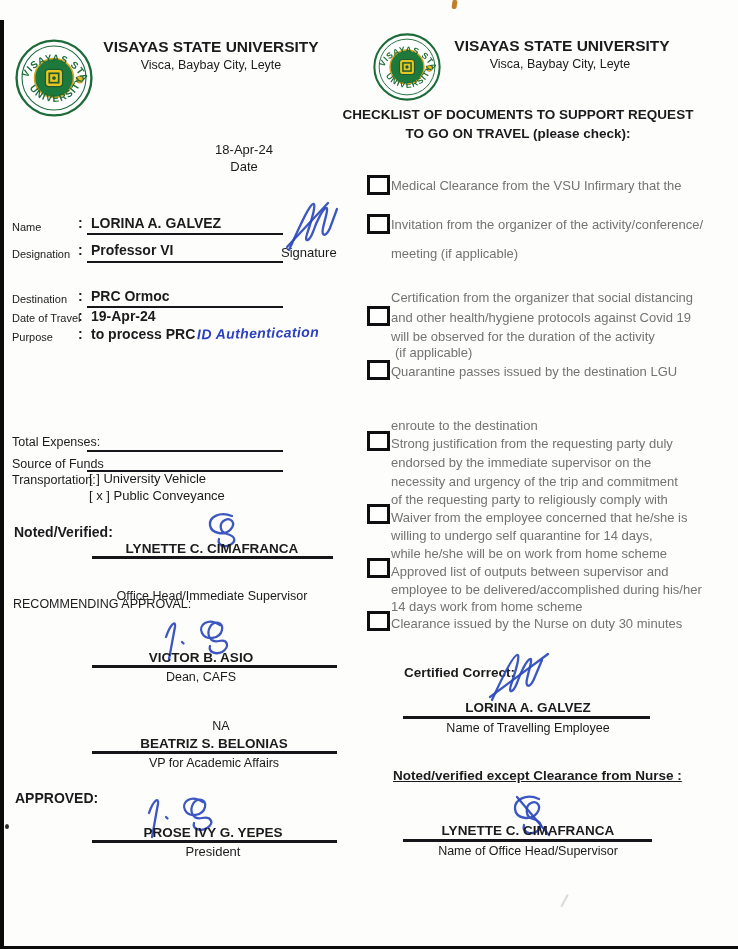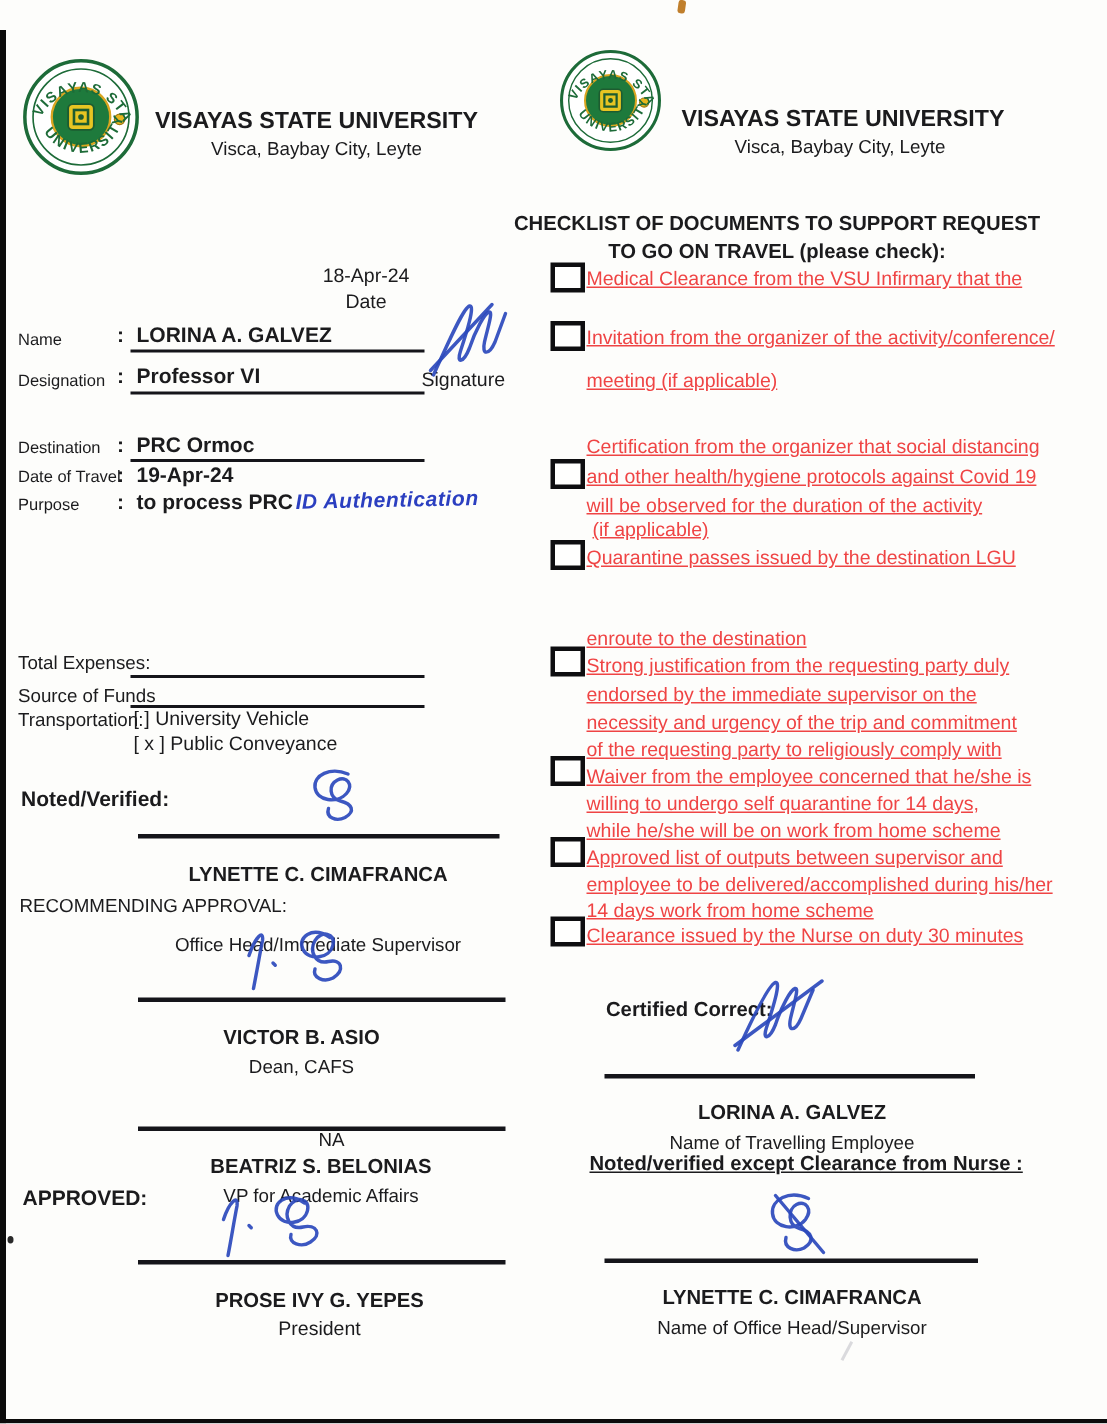--- a/index.html
+++ b/index.html
@@ -3,32 +3,32 @@
 <meta charset="utf-8">
 <style>
   html,body{margin:0;padding:0;background:#e8e8e8;}
   .page{
     position:relative;width:738px;height:949px;margin:0 auto;
     background:#fdfdfb;overflow:hidden;
     font-family:"Liberation Sans",sans-serif;color:#1b1b1d;
   }
   .t{position:absolute;white-space:nowrap;line-height:1.15;}
   .b{font-weight:bold;}
-  .c{transform:translateX(-50%);margin-top:34px;}
+  .c{transform:translateX(-50%);}
   .s11{font-size:11px;}
   .s12{font-size:12.5px;}
   .s13{font-size:13px;}
   .s135{font-size:13.5px;}
   .s14{font-size:14px;}
   .s15{font-size:15px;}
   .s155{font-size:15.5px;}
   .rule{position:absolute;background:#15151a;height:2px;}
   .rule-thick{height:2.6px;}
   .cb{position:absolute;width:23px;height:20px;border:3.2px solid #0e0e10;background:#fffffe;box-sizing:border-box;}
-  .cl{position:absolute;white-space:nowrap;font-size:13px;color:#ef4444;left:391px;text-decoration:underline;}
+  .cl{position:absolute;white-space:nowrap;font-size:13px;color:#737373;left:391px;}
   .hand{color:#2b3fc0;font-style:italic;font-weight:600;letter-spacing:.4px;transform:rotate(-1.2deg);}
   .sig{position:absolute;}
   .sig path{fill:none;stroke:#2b49bc;stroke-width:2.3;stroke-linecap:round;stroke-linejoin:round;opacity:.92;}
   .edge-left{position:absolute;left:0;top:20px;width:4px;height:929px;background:#0b0b0b;}
   .edge-bottom{position:absolute;left:0;top:946px;width:738px;height:3px;background:#0b0b0b;}
   .mark-top{position:absolute;left:452px;top:0;width:5px;height:9px;background:#c07f2c;transform:rotate(8deg);border-radius:2px;}
   .speck{position:absolute;left:5px;top:824px;width:4px;height:5px;background:#2a2a2a;border-radius:50%;}
   .faint{position:absolute;left:563px;top:896px;width:10px;height:14px;border-left:2px solid #c3c3ca;transform:rotate(28deg);opacity:.6;}
   .logo{position:absolute;}
   .logo text{font-family:"Liberation Sans",sans-serif;font-weight:bold;fill:#1d6b38;}

